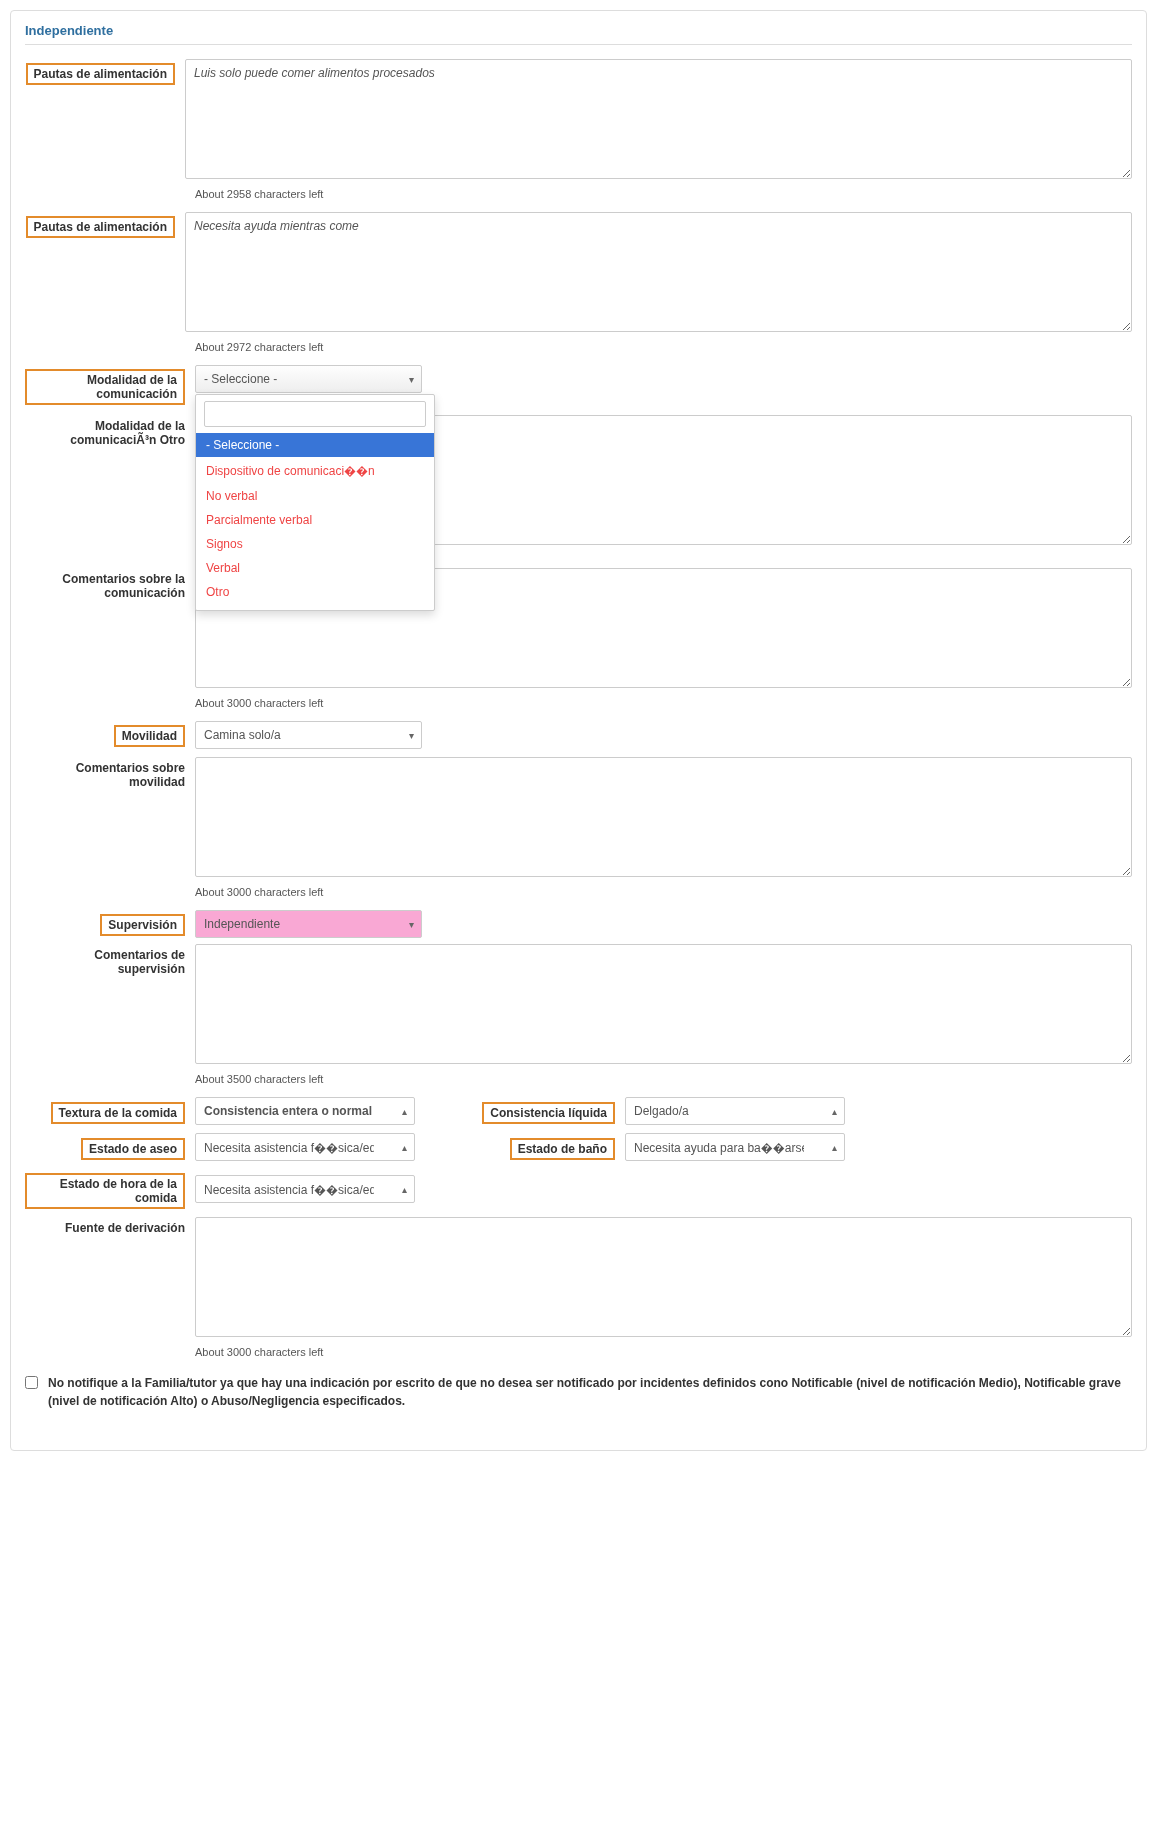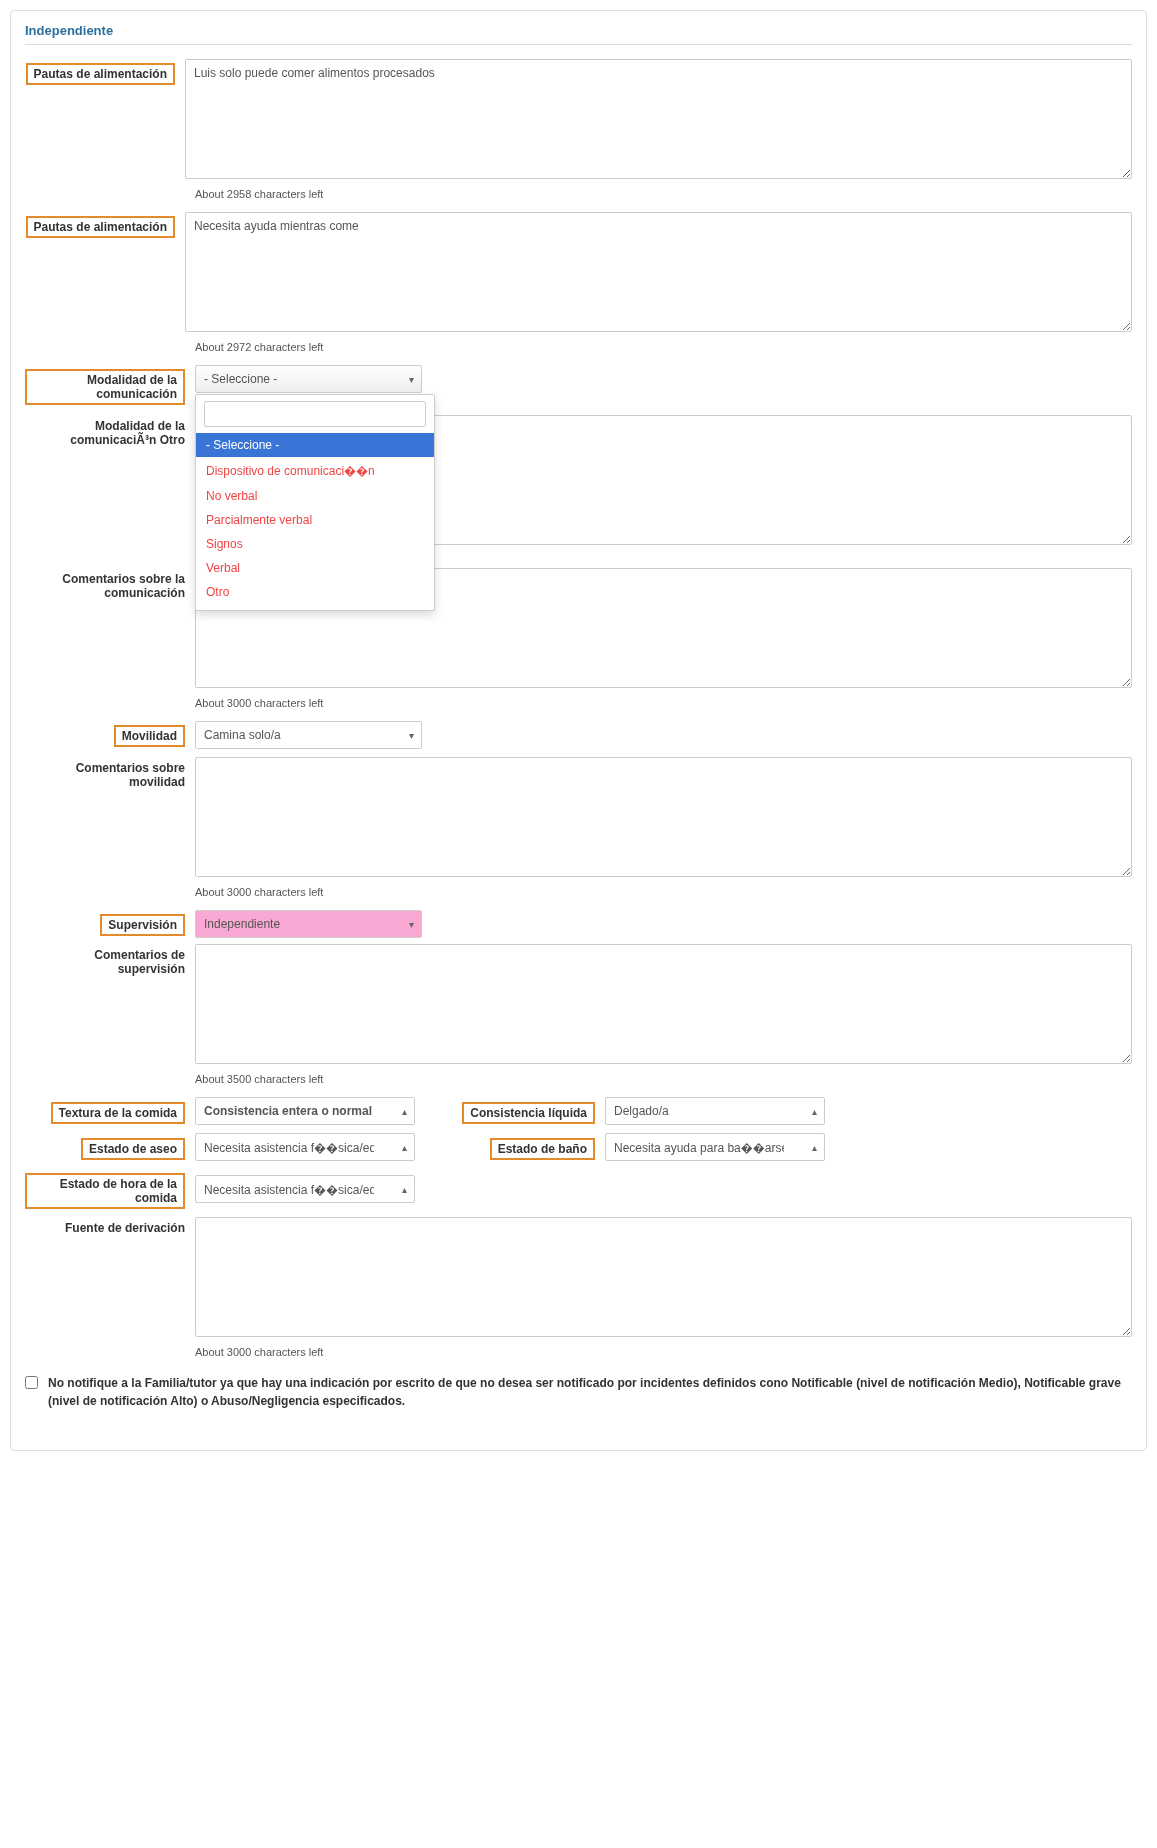--- a/index.html
+++ b/index.html
@@ -3,34 +3,34 @@
 <meta charset="utf-8">
 <style>
   * { box-sizing: border-box; margin: 0; padding: 0; }
   body { font-family: Arial, Helvetica, sans-serif; font-size: 12px; color: #333; background: #fff; padding: 10px; }
   .panel { border: 1px solid #ddd; border-radius: 4px; padding: 12px 14px 40px; }
   .section-title { color: #2f6f9f; font-weight: bold; font-size: 13px; padding-bottom: 6px; border-bottom: 1px solid #ddd; margin-bottom: 14px; }
   .form-row { display: flex; align-items: flex-start; margin-bottom: 6px; }
   .label-col { width: 160px; text-align: right; padding-right: 10px; padding-top: 4px; font-weight: bold; color: #333; }
   .label-col.highlight span { border: 2px solid #e38b2b; padding: 2px 6px; display: inline-block; }
   .input-col { flex: 1; }
-  textarea.form-control { width: 100%; min-height: 120px; border: 1px solid #ccc; border-radius: 2px; padding: 6px 8px; font-family: inherit; font-size: 12px; color: #555; resize: both; }
+  textarea.form-control { width: 100%; min-height: 120px; border: 1px solid #ccc; border-radius: 2px; padding: 6px 8px; font-family: inherit; font-size: 12px; color: #555; resize: both; font-style: italic; }
   .char-count { font-size: 11px; color: #555; margin: 4px 0 12px 170px; }
   .select-box { position: relative; width: 230px; }
   .select-btn { width: 100%; height: 28px; border: 1px solid #ccc; border-radius: 2px; background: linear-gradient(#fefefe,#eee); padding: 0 24px 0 8px; text-align: left; font-size: 12px; color: #555; display: flex; align-items: center; cursor: pointer; }
   .select-btn .caret { position: absolute; right: 8px; top: 50%; transform: translateY(-50%); font-size: 10px; color: #666; }
   .select-narrow { width: 227px; }
   .select-plain .select-btn{ background:#fff; }
   .dropdown-panel { position: absolute; top: 29px; left: 0; width: 240px; background: #fff; border: 1px solid #ccc; border-radius: 2px; box-shadow: 0 4px 10px rgba(0,0,0,.15); z-index: 10; padding: 6px 0; }
   .dropdown-search { margin: 0 8px 6px; }
   .dropdown-search input { width: 100%; height: 26px; border: 1px solid #ccc; border-radius: 2px; padding: 0 6px; font-size: 12px; }
   .dropdown-list { list-style: none; }
   .dropdown-list li { padding: 5px 10px; font-size: 12px; color: #ef4444; cursor: pointer; }
   .dropdown-list li.selected { background: #3875d7; color: #fff; }
-  .two-col-row { display: flex; gap: 20px; margin-bottom: 8px; }
+  .two-col-row { display: flex; gap: 40px; margin-bottom: 8px; }
   .two-col-row .pair { display: flex; align-items: center; }
   .two-col-row .pair .label-col { width: 170px; }
   .two-col-row .pair.right .label-col { width: 170px; }
   .checkbox-row { display: flex; align-items: flex-start; gap: 10px; margin-top: 16px; }
   .checkbox-row input[type=checkbox] { margin-top: 2px; }
   .checkbox-row label { font-weight: bold; color: #333; line-height: 1.5; }
 </style>
 </head>
 <body>
 

